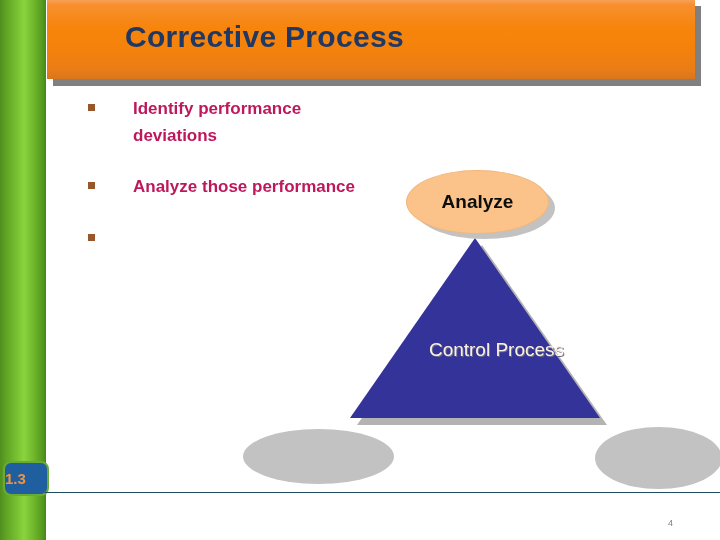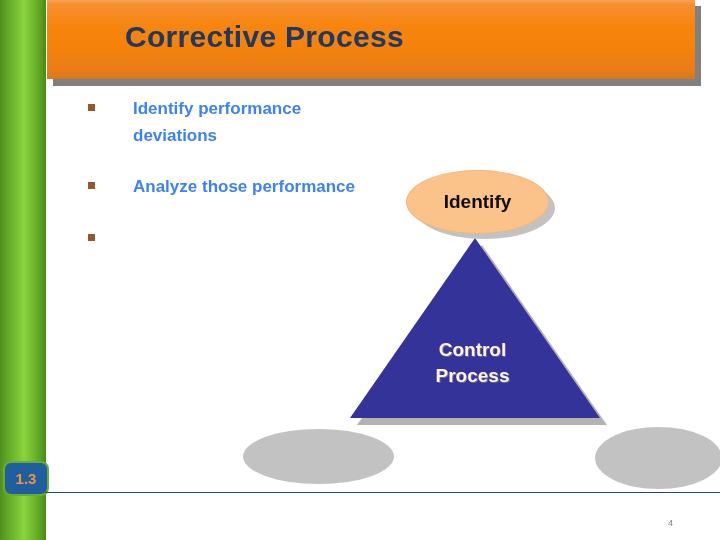--- a/index.html
+++ b/index.html
@@ -85,21 +85,21 @@
     position: absolute;
     left: 0px;
     top: 9px;
     width: 7px;
     height: 7px;
     background: #97572b;
   }
   .bullet-text {
     font-size: 17px;
     font-weight: bold;
-    color: #3b82f6;
+    color: #be185d;
     line-height: 1.6;
   }
 
   
   .tri-shadow {
     position: absolute;
     left: 357px;
     top: 245px;
     width: 0;
     height: 0;
@@ -112,26 +112,26 @@
     left: 350px;
     top: 238px;
     width: 0;
     height: 0;
     border-left: 125px solid transparent;
     border-right: 125px solid transparent;
     border-bottom: 180px solid #333399;
   }
   .tri-label {
     position: absolute;
-    left: 400px;
+    left: 424px;
     top: 337px;
     width: 145px;
     text-align: center;
     font-size: 19px;
-    font-weight: bold;
+    font-weight: normal;
     color: #fdf2e0;
     line-height: 1.35;
     text-shadow: 1px 1px 0 #6b6b8a;
   }
 
   
   .ellipse-shadow {
     position: absolute;
     border-radius: 50%;
     background: #c2c2c2;
@@ -186,21 +186,20 @@
     position: absolute;
     left: 3px;
     top: 461px;
     width: 42px;
     height: 31px;
     background: #1f5fa0;
     border: 2px solid #6aab33;
     border-radius: 8px;
     display: flex;
     align-items: center;
-    justify-content: center;
   }
   .badge-text {
     font-size: 15px;
     font-weight: bold;
     color: #f3923c;
   }
 
   
   .footer-rule {
     position: absolute;
@@ -251,21 +250,21 @@
       <span class="bullet-mark"></span>
     </div>
   </div>
 
   <div class="tri-shadow"></div>
   <div class="tri-main"></div>
   <div class="tri-label">Control Process</div>
 
   <div class="ellipse-shadow identify-shadow"></div>
   <div class="ellipse identify">
-    <span class="ellipse-label">Identify</span>
+    <span class="ellipse-label">Analyze</span>
   </div>
 
   <div class="ellipse-shadow correct-shadow"></div>
 
   <div class="ellipse-shadow analyze-shadow"></div>
 
   <div class="badge">
     <span class="badge-text">1.3</span>
   </div>
 

